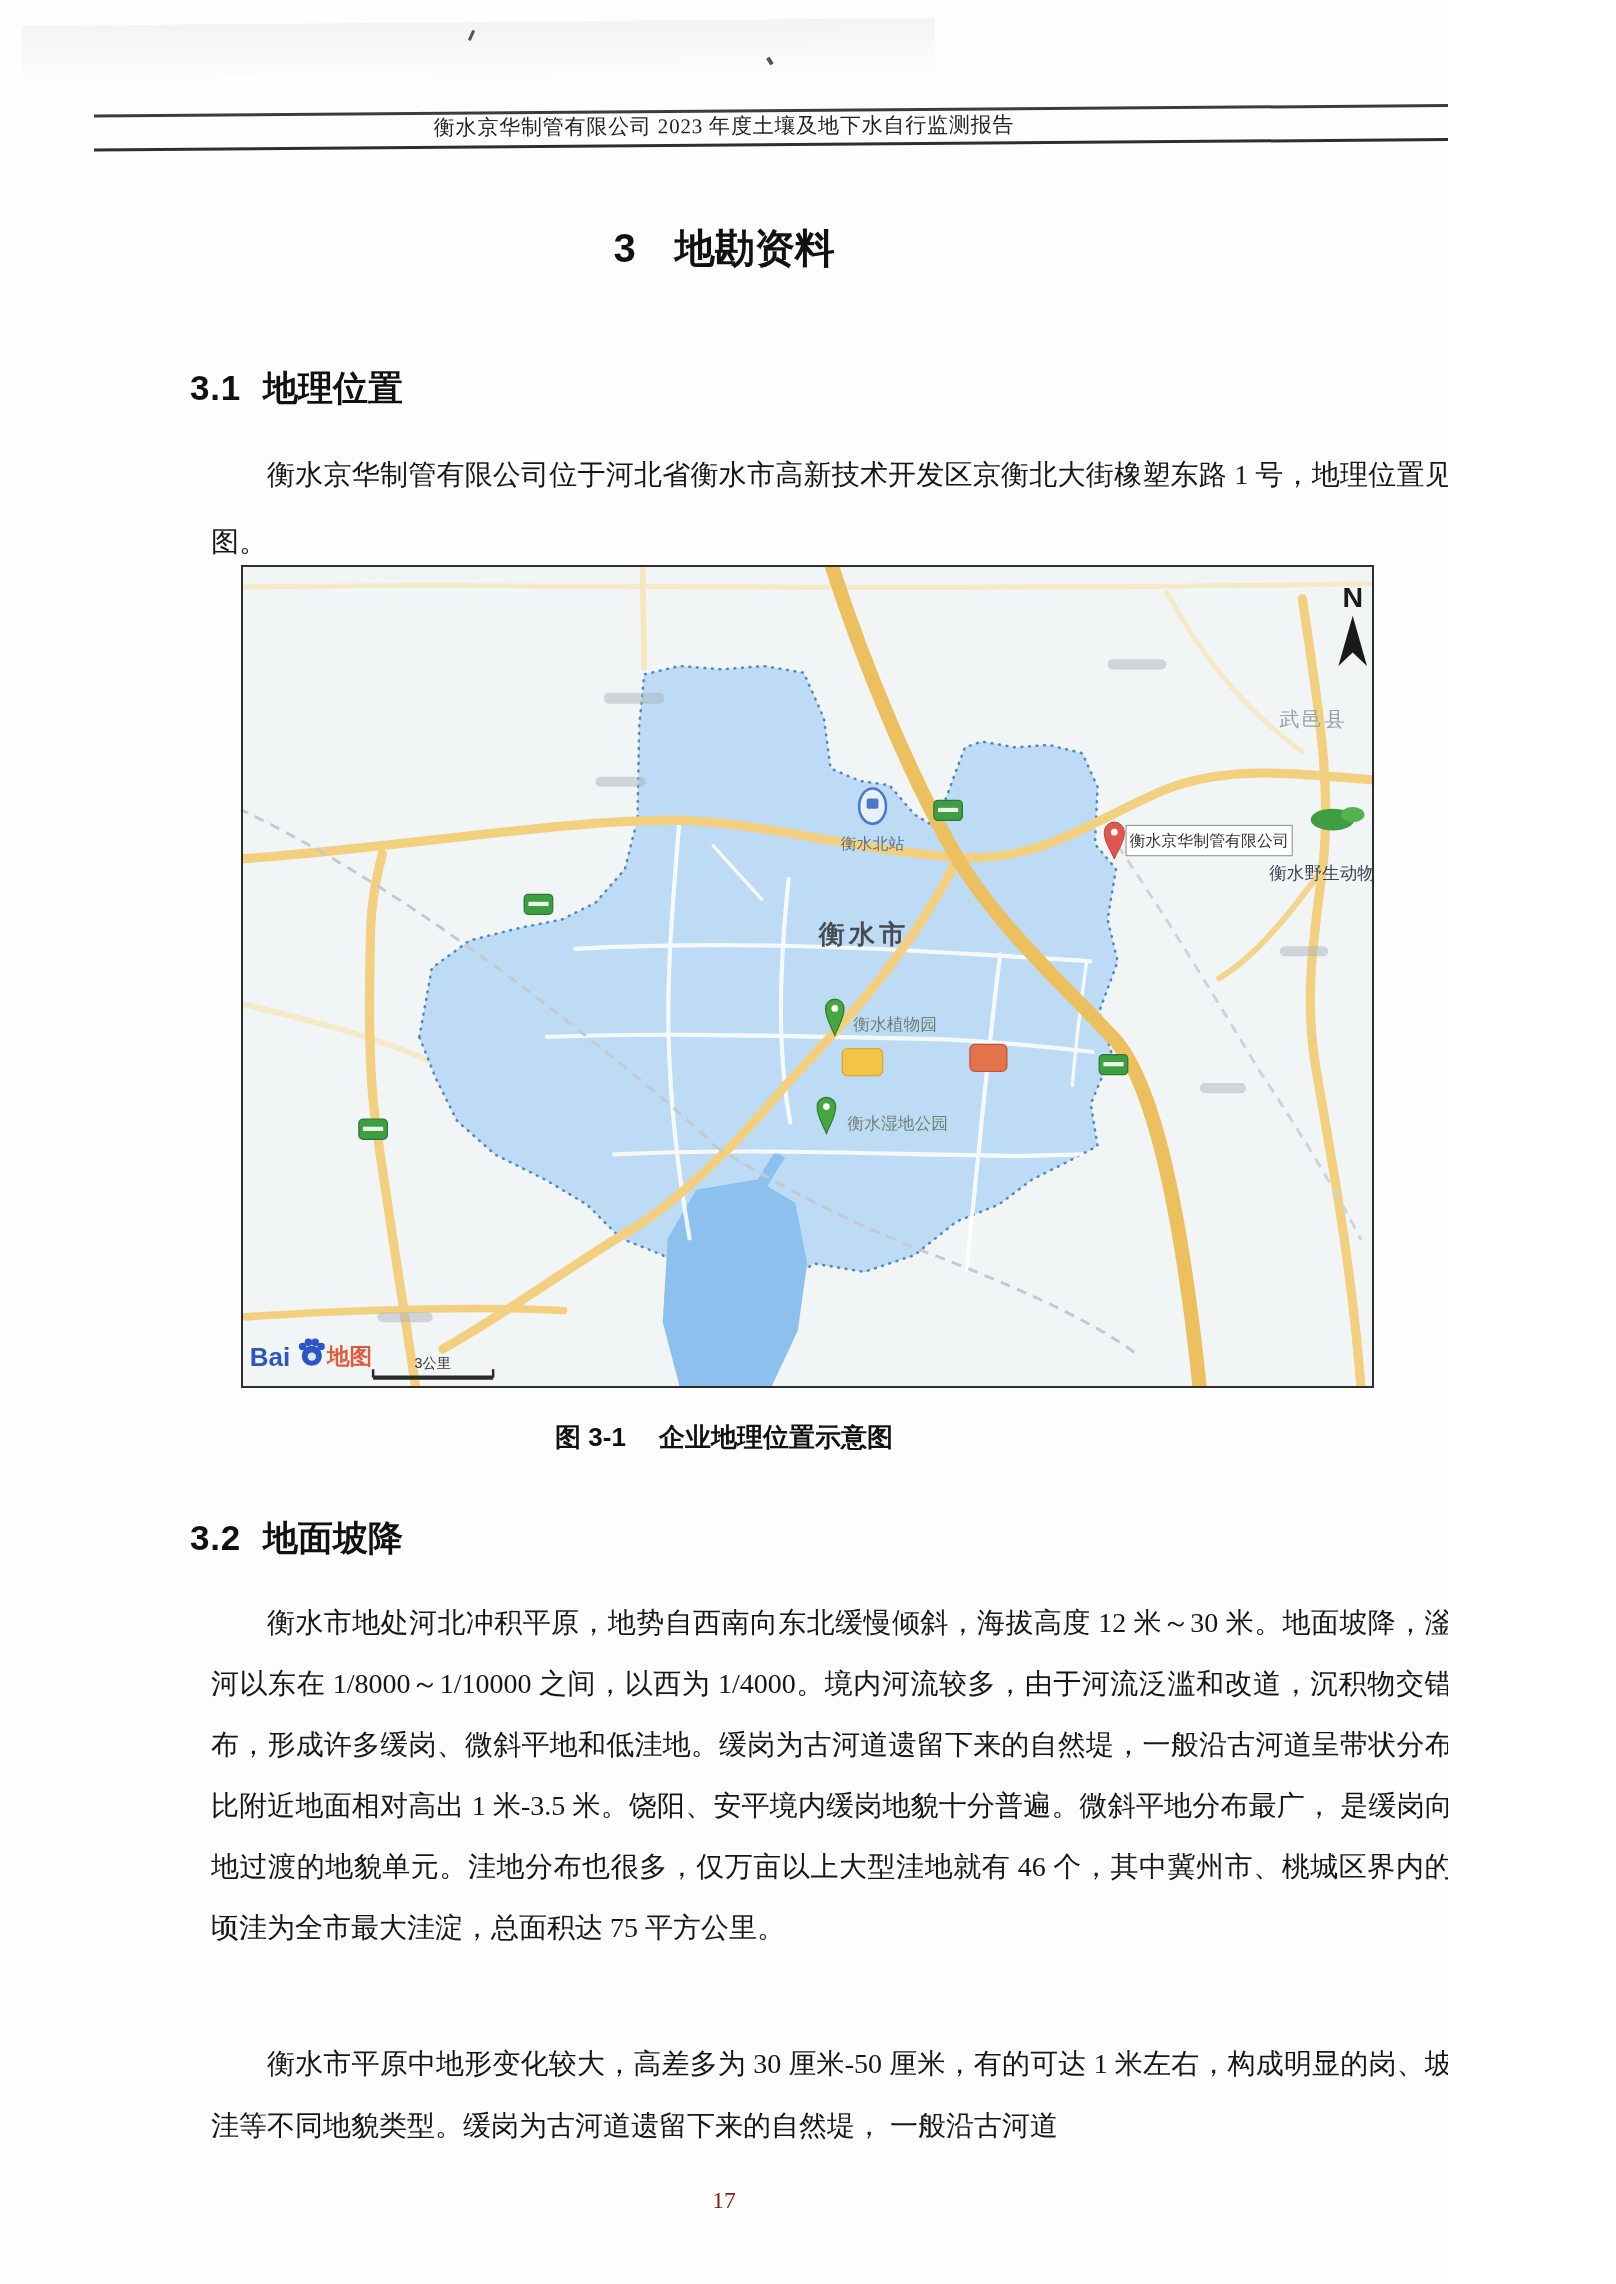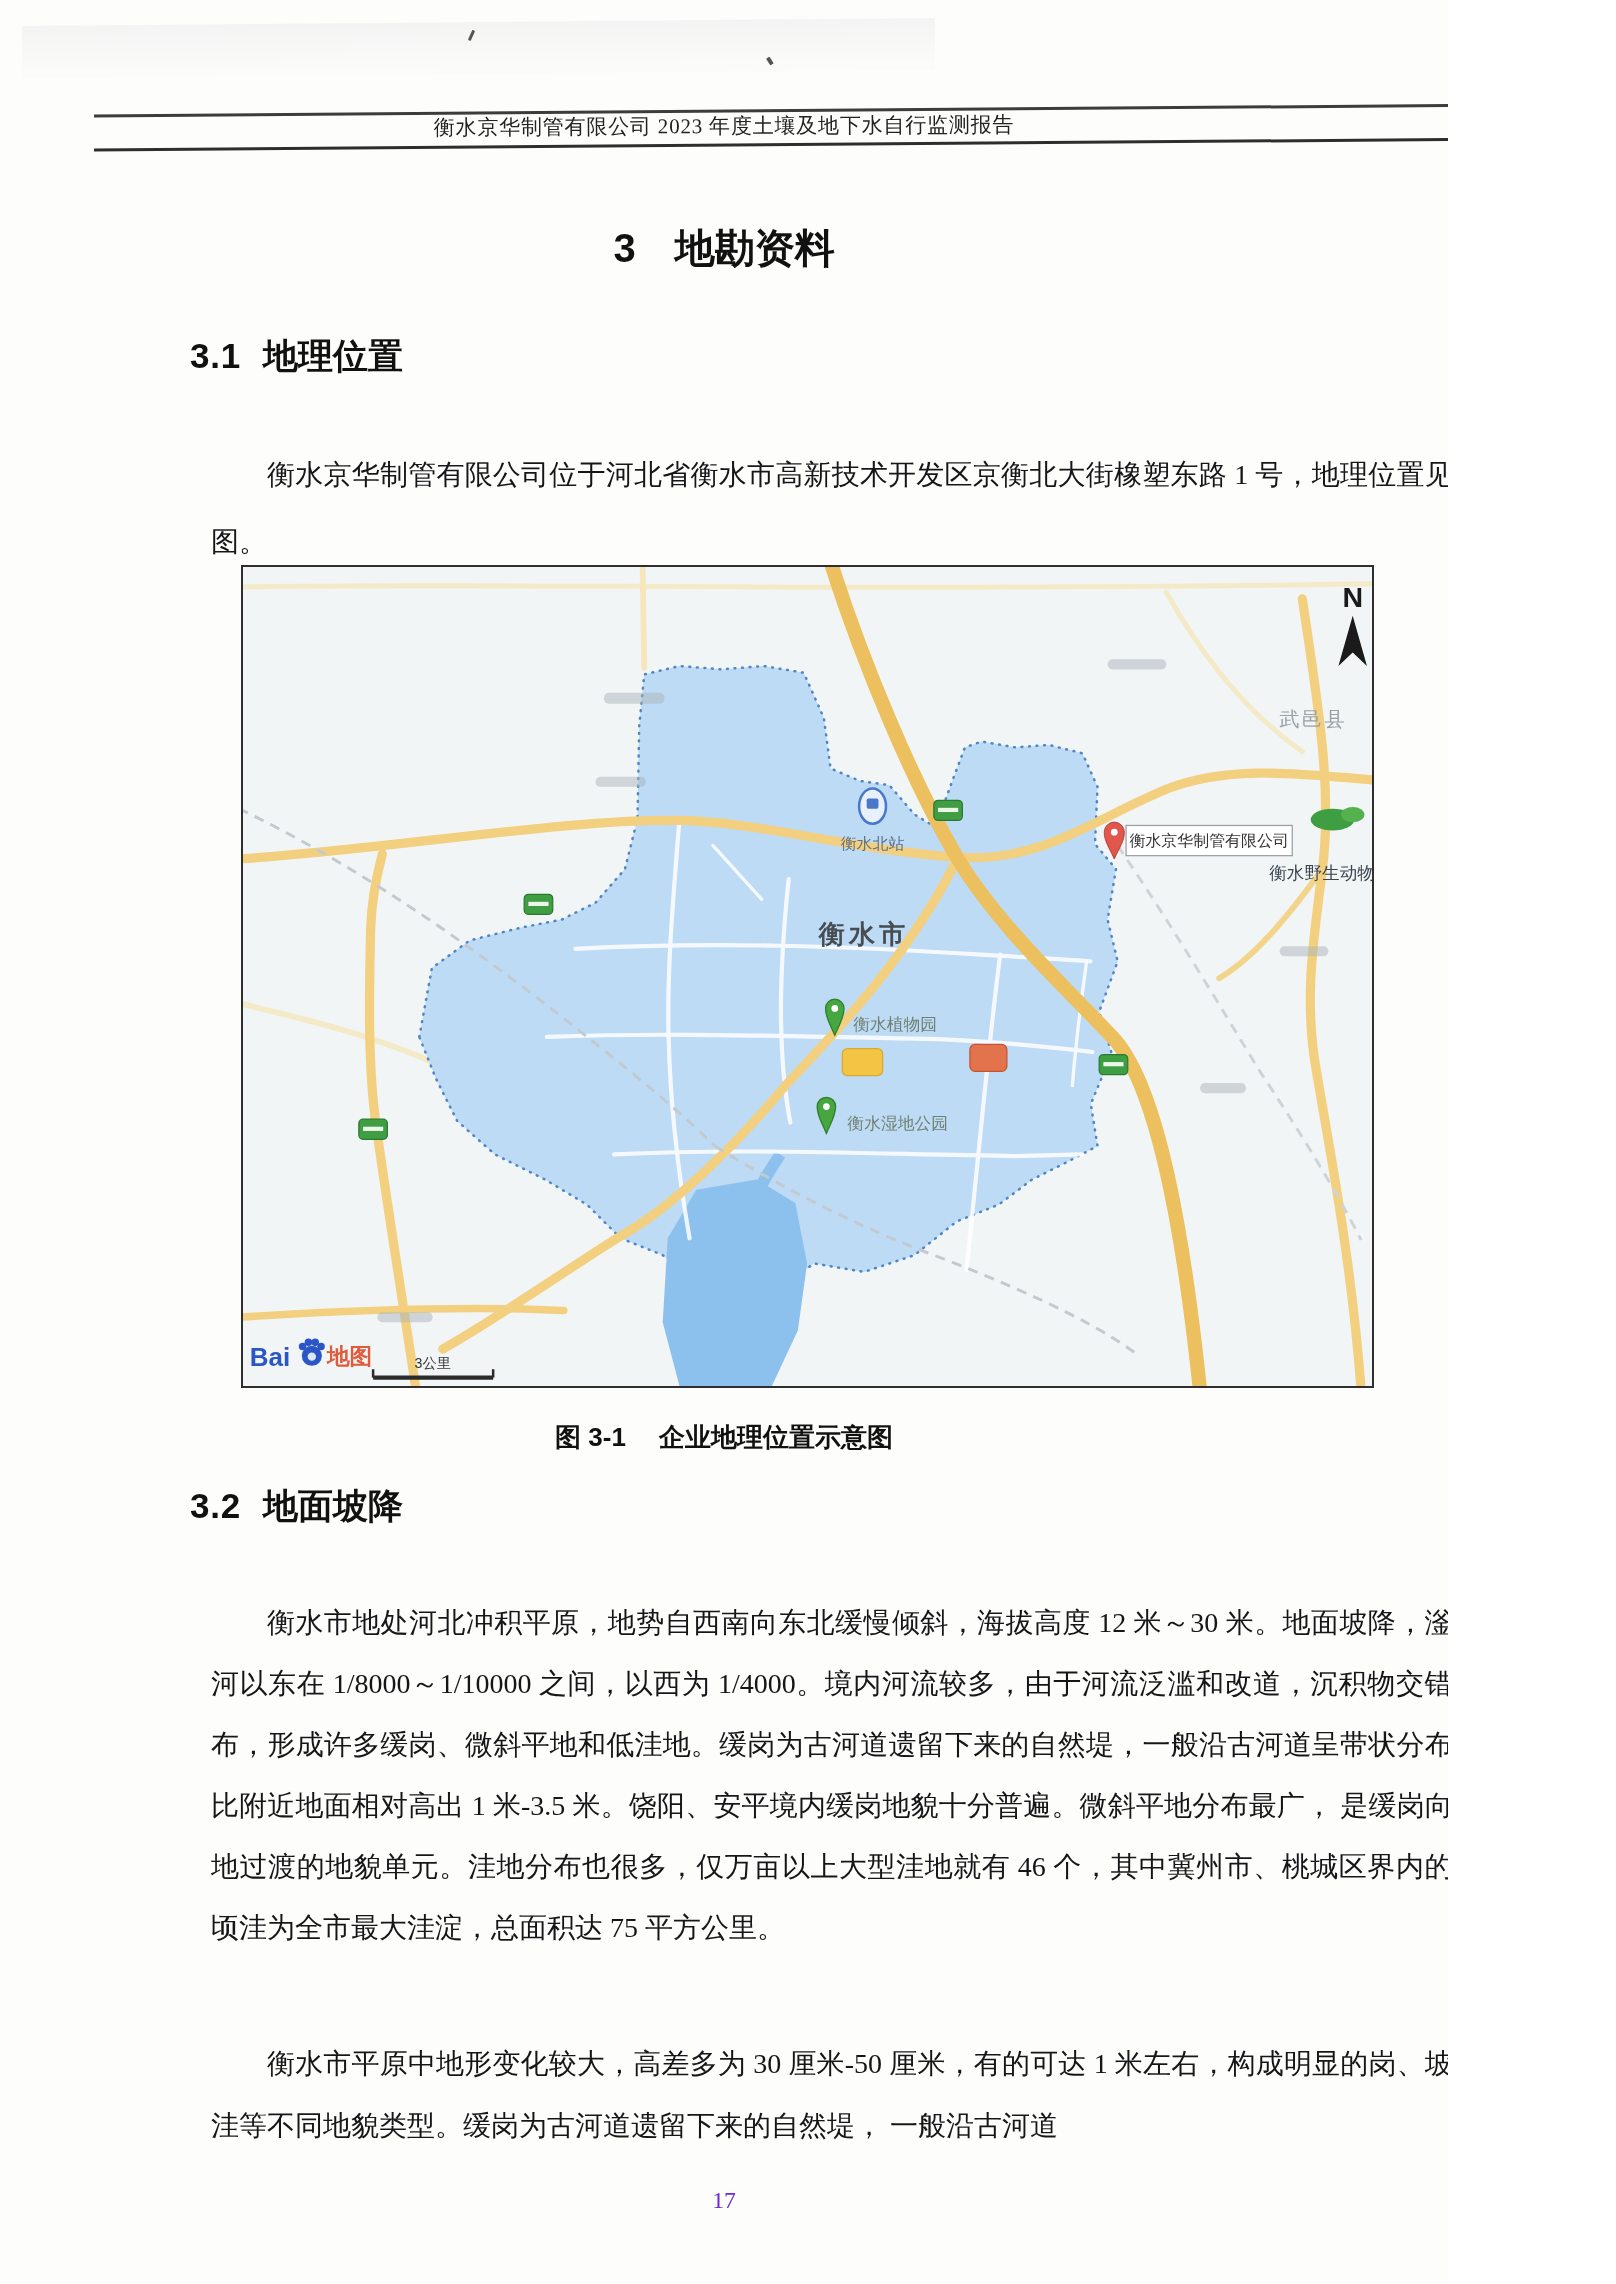--- a/index.html
+++ b/index.html
@@ -11,36 +11,36 @@
   .hdr-line{position:absolute;left:94px;width:1430px;background:#2e2e2e;transform:rotate(-0.45deg);}
   .hdr-line.top{top:109px;height:2.5px;background:#3c3c3c;}
   .hdr-line.bottom{top:143px;height:2.5px;}
   .hdr-text{position:absolute;left:0;top:112px;width:100%;text-align:center;
         font-size:21px;letter-spacing:0.8px;color:#222;transform:rotate(-0.3deg);}
   .chapter-title{position:absolute;left:0;top:221px;width:100%;text-align:center;
         font-family:"Liberation Sans","DejaVu Sans",sans-serif;font-weight:bold;
         font-size:40px;color:#111;}
   .chapter-title .num{margin-right:39px;}
   .sec-head{position:absolute;left:190px;font-family:"Liberation Sans","DejaVu Sans",sans-serif;
-        font-weight:bold;font-size:35px;color:#111;}
+        font-weight:bold;font-size:35px;color:#111;margin-top:32px;}
   .sec-head .num{margin-right:22px;letter-spacing:0.8px;}
   .body-text{position:absolute;left:195px;width:1270px;font-size:28px;line-height:67px;
         text-align:justify;text-indent:2em;color:#161618;margin:16px;}
   .map-frame{position:absolute;left:241px;top:565px;width:1133px;height:823px;
         border:2.5px solid #2f2f2f;box-sizing:border-box;background:#f2f5f6;overflow:hidden;}
   .map-frame svg{display:block;width:100%;height:100%;}
   .fig-caption{position:absolute;left:0;top:1420px;width:100%;text-align:center;
         font-family:"Liberation Sans","DejaVu Sans",sans-serif;font-weight:bold;
         font-size:26px;color:#111;}
   .fig-caption .fig-num{margin-right:33px;}
   .p1{top:1576px;line-height:61px;}
   .p2{top:2017px;line-height:62px;}
   .s31p{top:425px;}
   .page-number{position:absolute;left:0;top:2187px;width:100%;text-align:center;
-        font-size:23.6px;color:#6d28d9;}
+        font-size:23.6px;color:#7f1d1d;}
 </style>
 </head>
 <body>
 
 <div class="page">
 
   <div class="scan-smudge"></div>
   <div class="speck" style="left:470px;top:30px;width:3.4px;height:11px;transform:rotate(24deg);"></div>
   <div class="speck" style="left:768px;top:57px;width:4.2px;height:8.4px;transform:rotate(-32deg);"></div>
 

